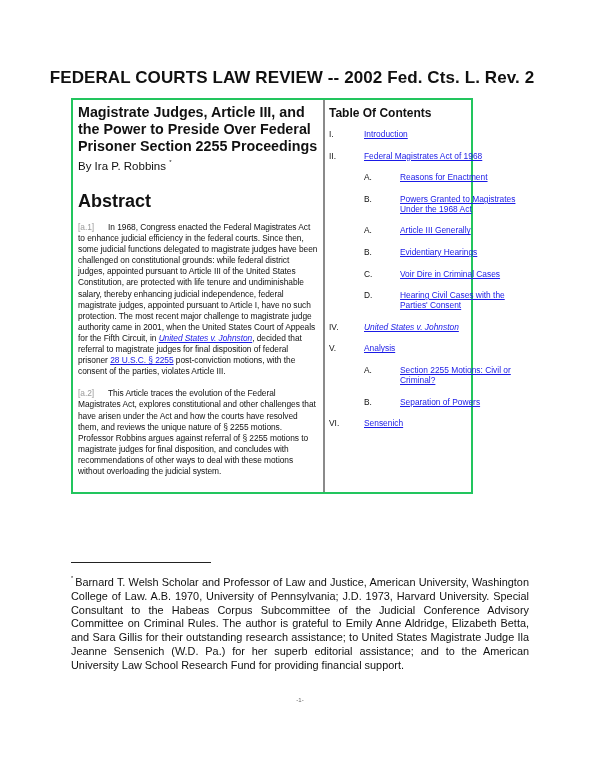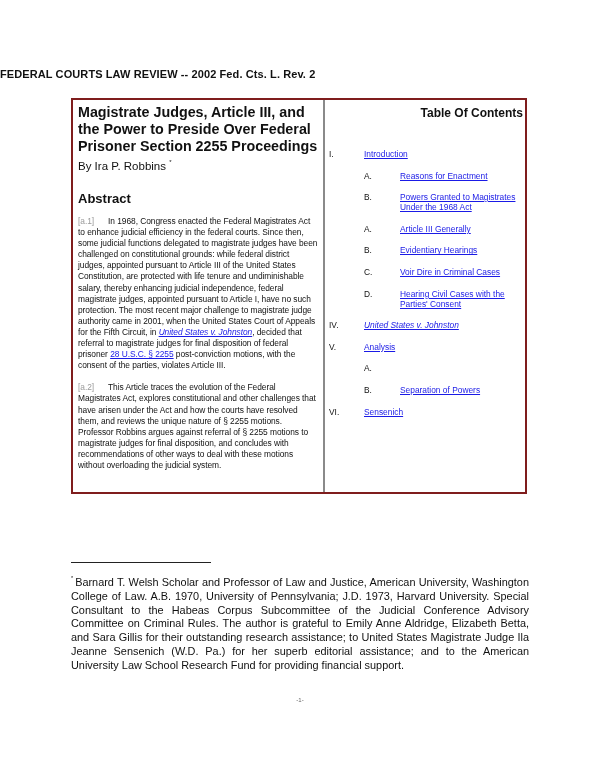--- a/index.html
+++ b/index.html
@@ -1,30 +1,30 @@
 <!DOCTYPE html>
 <html><head>
 <meta charset="utf-8">
 <style>
   html, body { margin: 0; padding: 0; background: #ffffff; }
   body { width: 600px; height: 776px; position: relative; overflow: hidden; font-family: "Liberation Sans", sans-serif; color: #111; }
-  .running-head { position: absolute; top: 68px; left: 0; width: 584px; text-align: left; font-weight: bold; font-size: 11px; letter-spacing: 0.1px; }
-  .frame { position: absolute; left: 71px; top: 98px; width: 456px; height: 396px; border: 2px solid #7f1d1d; box-sizing: border-box; }
+  .running-head { position: absolute; top: 68px; left: 0; width: 584px; text-align: center; font-weight: bold; font-size: 17px; letter-spacing: 0.1px; }
+  .frame { position: absolute; left: 71px; top: 98px; width: 402px; height: 396px; border: 2px solid #22c55e; box-sizing: border-box; }
   .divider { position: absolute; left: 250px; top: 0; bottom: 0; width: 2px; background: #8a8a8a; }
   .left-col { position: absolute; left: 5px; top: 4px; width: 240px; }
   .right-col { position: absolute; left: 256px; top: 4px; width: 194px; }
   .title { font-weight: bold; font-size: 14.3px; line-height: 17px; margin: 0; }
   .byline { font-size: 11.5px; line-height: 14px; margin-top: 0; }
   .byline sup { font-size: 6px; vertical-align: 6px; }
-  .abstract-h { font-weight: bold; font-size: 13px; margin-top: 18px; margin-bottom: 10px; }
+  .abstract-h { font-weight: bold; font-size: 18px; margin-top: 18px; margin-bottom: 10px; }
   .para { font-size: 8.4px; line-height: 11.1px; letter-spacing: -0.05px; margin: 0 0 11px 0; }
   .para .pnum { color: #9a9a9a; margin-right: 14px; }
   a.lnk { color: #1a1ae6; text-decoration: underline; }
   a.lnk.it { font-style: italic; }
-  .toc-h { font-weight: bold; font-size: 12px; text-align: right; margin-top: 2px; margin-bottom: 29px; }
+  .toc-h { font-weight: bold; font-size: 12px; text-align: left; margin-top: 2px; margin-bottom: 9px; }
   .toc-item { display: flex; font-size: 8.4px; line-height: 10px; margin-bottom: 11.6px; }
   .toc-item .num { width: 35px; flex: none; }
   .toc-item.sub { padding-left: 35px; }
   .toc-item.sub .num { width: 36px; }
   .toc-item .lab { flex: 1; }
   .fn-rule { position: absolute; left: 71px; top: 562px; width: 140px; border-top: 1px solid #222; }
   .footnote { position: absolute; left: 71px; top: 572px; width: 458px; font-size: 10.9px; line-height: 13.8px; text-align: justify; }
   .footnote sup { font-size: 5.5px; vertical-align: 6px; margin-right: 2px; }
   .page-num { position: absolute; top: 697px; left: 0; width: 600px; text-align: center; font-size: 6px; color: #666; }
 </style>
@@ -53,20 +53,24 @@
     </p>
   </div>
 
   <div class="right-col">
     <div class="toc-h">Table Of Contents</div>
     <div id="toc-list">
         <div class="toc-item">
           <span class="num">I.</span>
           <span class="lab"><a href="#" class="lnk">Introduction</a></span>
         </div>
+        <div class="toc-item">
+          <span class="num">II.</span>
+          <span class="lab"><a href="#" class="lnk">Federal Magistrates Act of 1968</a></span>
+        </div>
         <div class="toc-item sub">
           <span class="num">A.</span>
           <span class="lab"><a href="#" class="lnk">Reasons for Enactment</a></span>
         </div>
         <div class="toc-item sub">
           <span class="num">B.</span>
           <span class="lab"><a href="#" class="lnk">Powers Granted to Magistrates Under the 1968 Act</a></span>
         </div>
         <div class="toc-item sub">
           <span class="num">A.</span>
@@ -87,20 +91,21 @@
         <div class="toc-item">
           <span class="num">IV.</span>
           <span class="lab"><a href="#" class="lnk it">United States v. Johnston</a></span>
         </div>
         <div class="toc-item">
           <span class="num">V.</span>
           <span class="lab"><a href="#" class="lnk">Analysis</a></span>
         </div>
         <div class="toc-item sub">
           <span class="num">A.</span>
+          <span class="lab"><a href="#" class="lnk">Section 2255 Motions:  Civil or Criminal?</a></span>
         </div>
         <div class="toc-item sub">
           <span class="num">B.</span>
           <span class="lab"><a href="#" class="lnk">Separation of Powers</a></span>
         </div>
         <div class="toc-item">
           <span class="num">VI.</span>
           <span class="lab"><a href="#" class="lnk">Sensenich</a></span>
         </div>
       </div>

